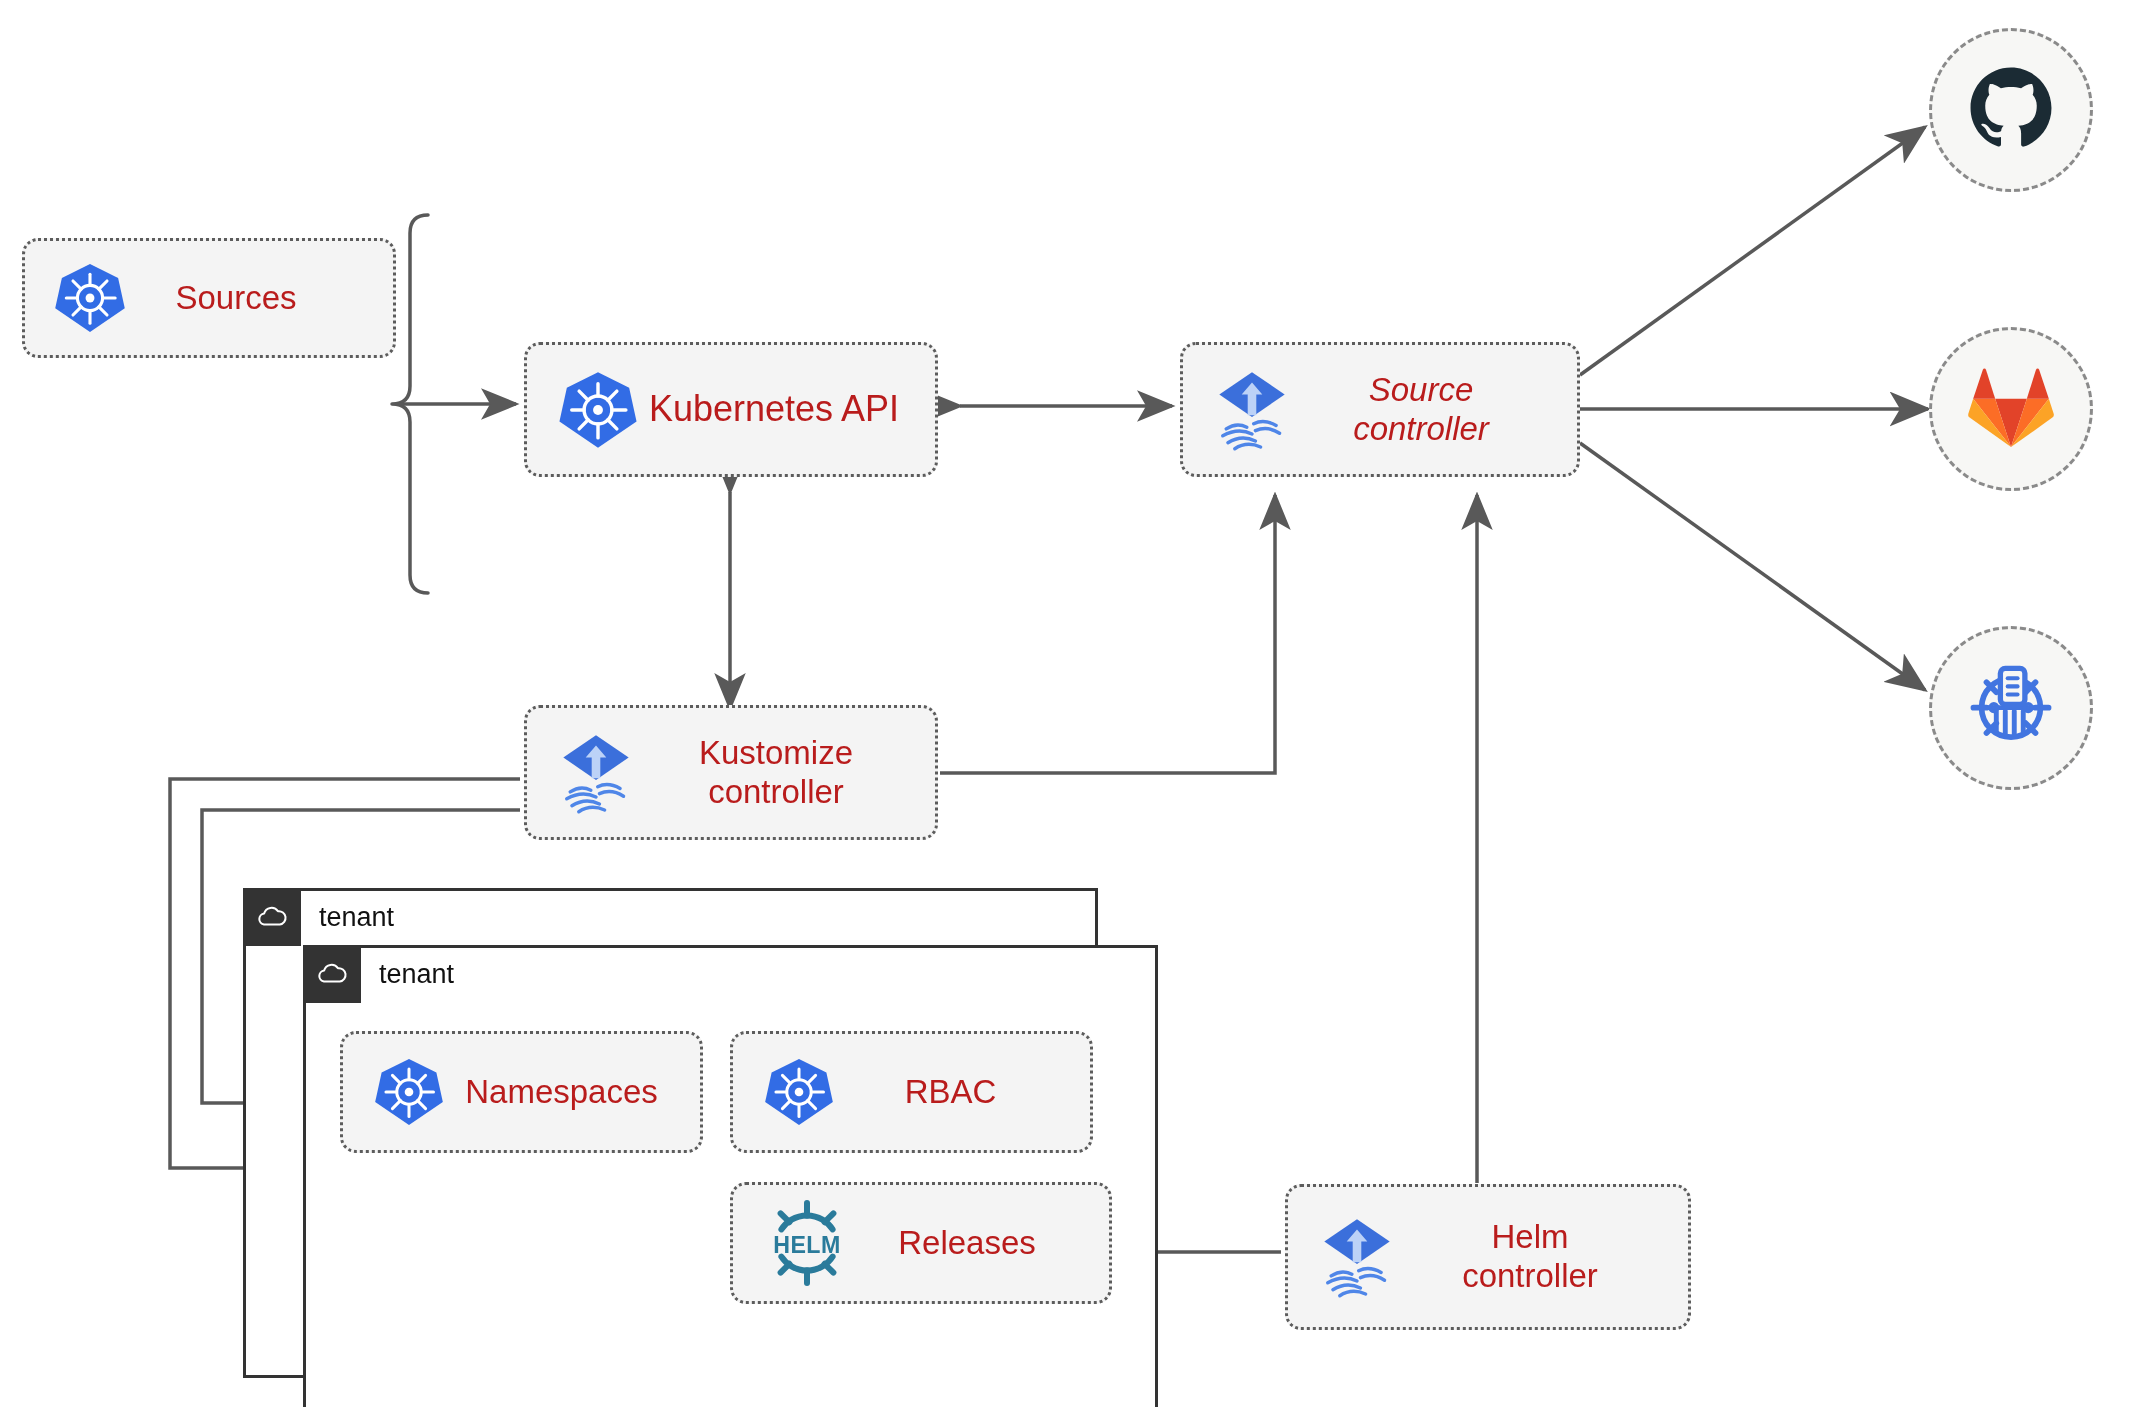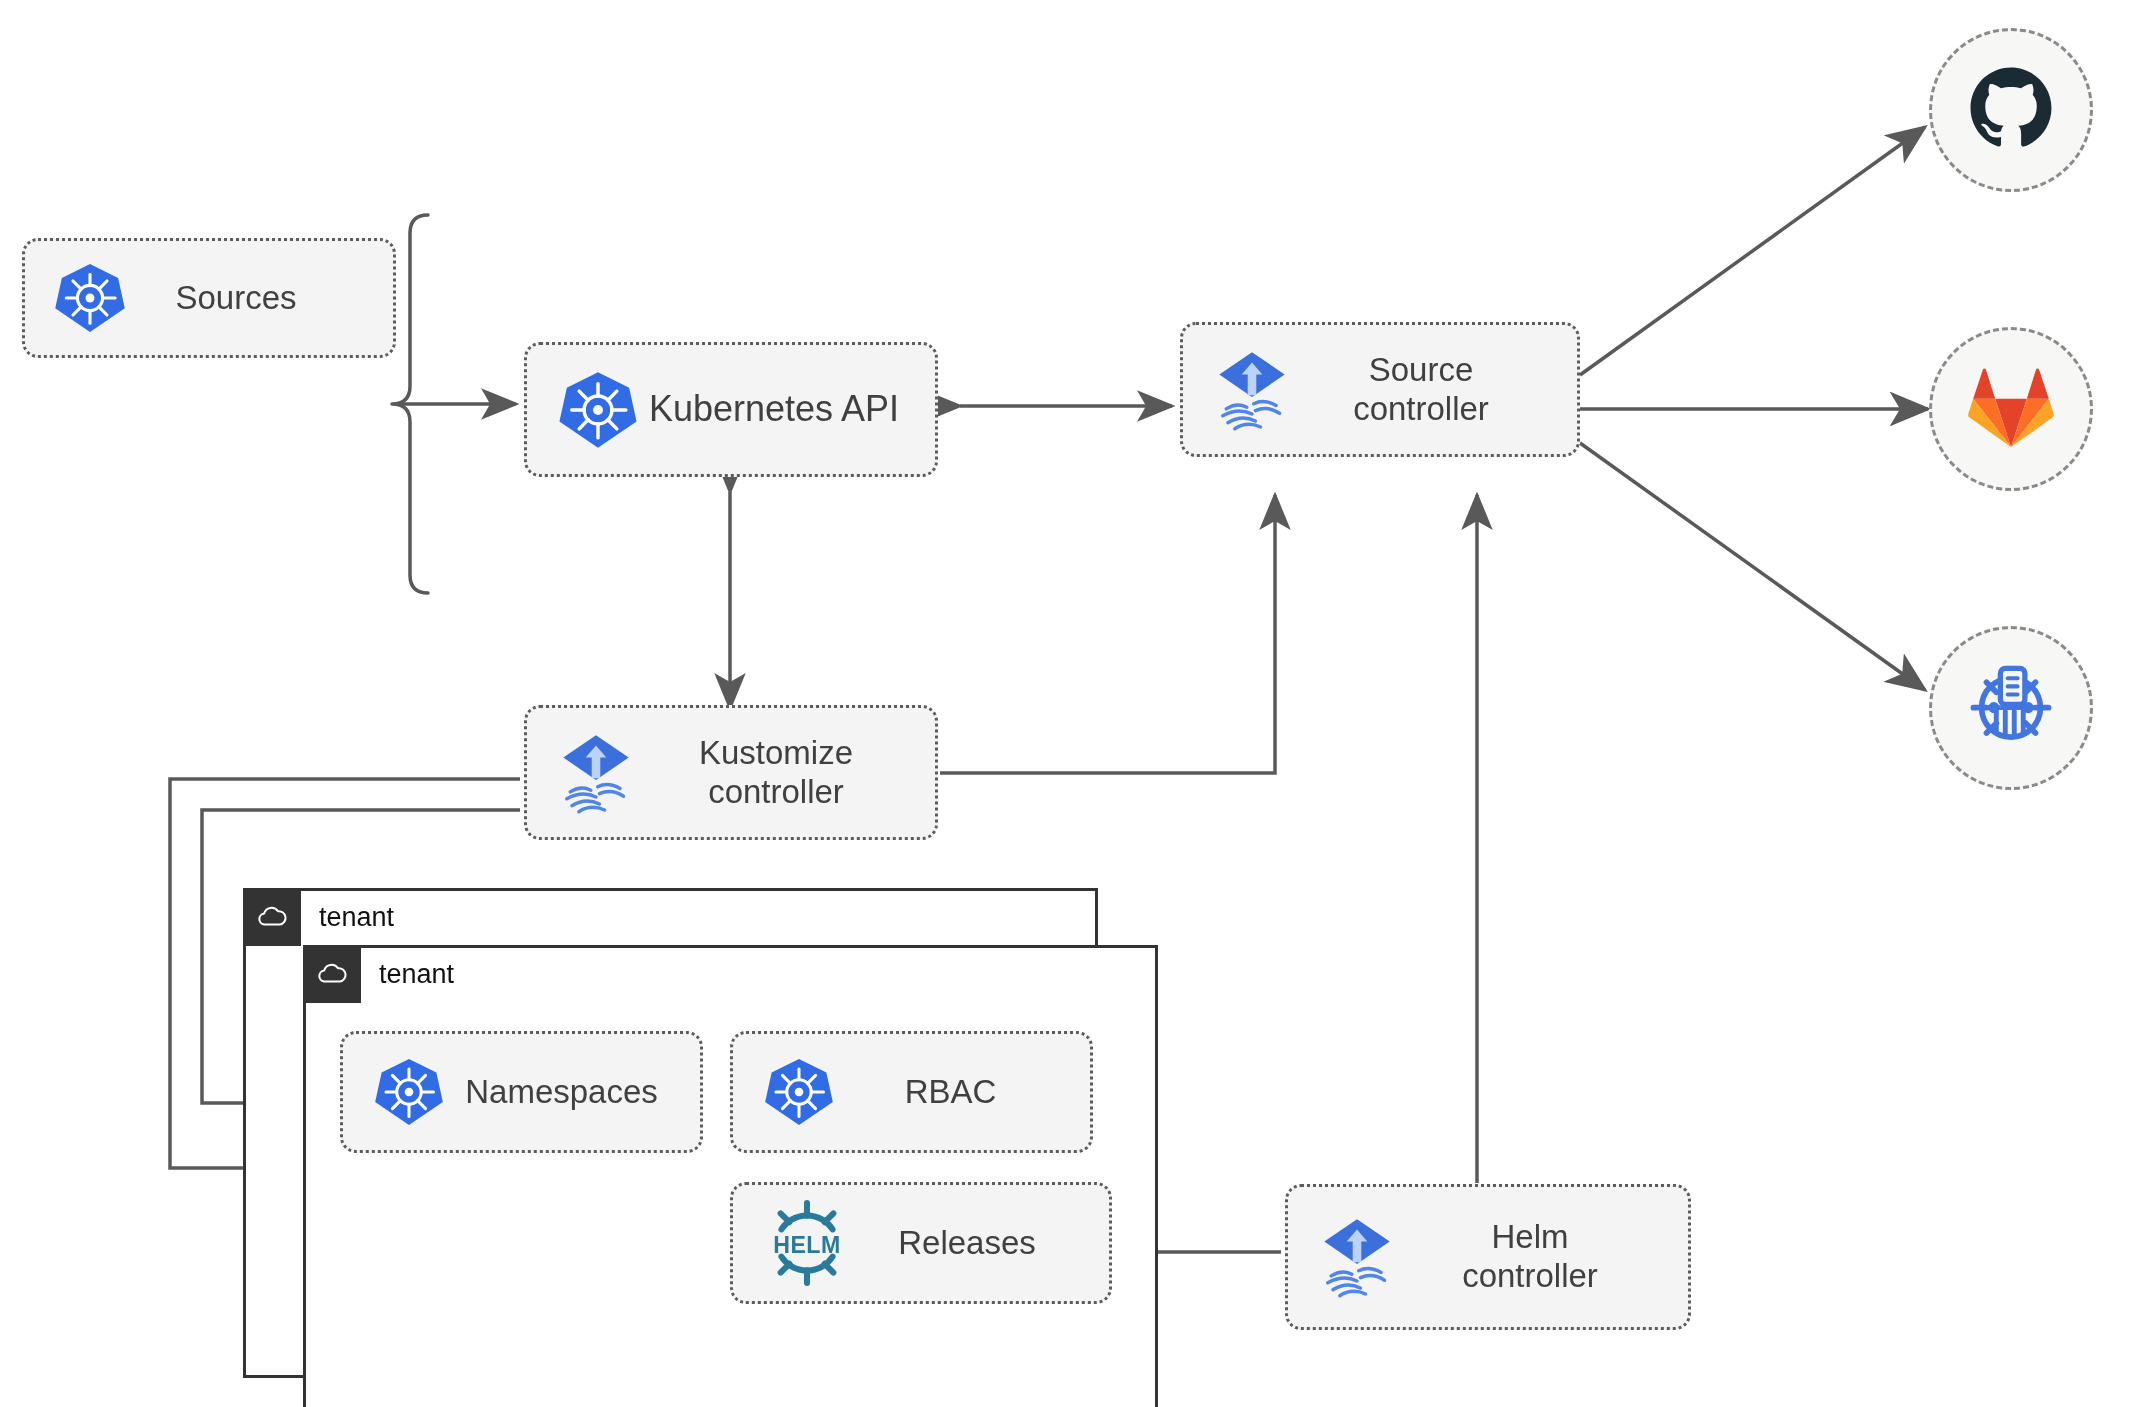--- a/index.html
+++ b/index.html
@@ -38,21 +38,21 @@
   }
   .card .ic {
     flex: 0 0 auto;
     display: flex;
     align-items: center;
     justify-content: center;
   }
   .card .lbl {
     flex: 1 1 auto;
     text-align: center;
-    color: #404040;
+    color: #b91c1c;
     font-size: 33px;
     line-height: 1.18;
     white-space: pre-line;
   }
   .card.twoline .lbl { font-size: 33px; }
 
   
   .tenant {
     position: absolute;
     box-sizing: border-box;
@@ -197,21 +197,21 @@
           <line x1="62" y1="62" x2="73" y2="73"></line>
           <line x1="73" y1="27" x2="62" y2="38"></line>
           <line x1="38" y1="62" x2="27" y2="73"></line>
         </g>
         <circle cx="50" cy="50" r="6" fill="#ffffff"></circle>
       </svg>
     </span>
     <span class="lbl" style="margin-right:26px; font-size:36px;">Kubernetes API</span>
   </div>
 
-  <div class="card twoline" style="left:1180px; top:322px; width:400px; height:135px;">
+  <div class="card twoline" style="left:1180px; top:342px; width:400px; height:135px;font-style:italic;">
     <span class="ic" style="margin-left:26px; width:86px; height:86px;">
       <svg viewBox="0 0 100 100" width="86" height="86" xmlns="http://www.w3.org/2000/svg">
         <polygon points="50,6 88,32 50,58 12,32" fill="#3b6fdb"></polygon>
         <path d="M50,18 L62,32 L55,32 L55,56 L45,56 L45,32 L38,32 Z" fill="#bcd2f7"></path>
         <g stroke="#4f86e8" stroke-width="4" stroke-linecap="round" fill="none">
           <path d="M20,72 Q32,64 44,70"></path>
           <path d="M52,66 Q64,60 78,68"></path>
           <path d="M16,80 Q34,70 50,78"></path>
           <path d="M54,74 Q68,68 82,77"></path>
           <path d="M22,88 Q38,78 54,86"></path>

